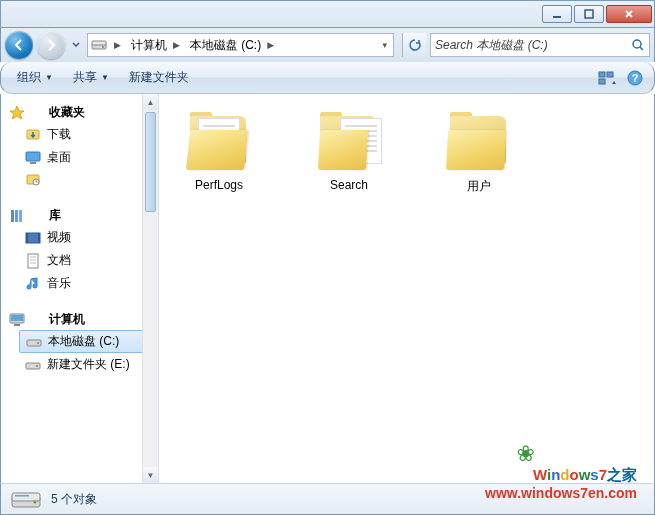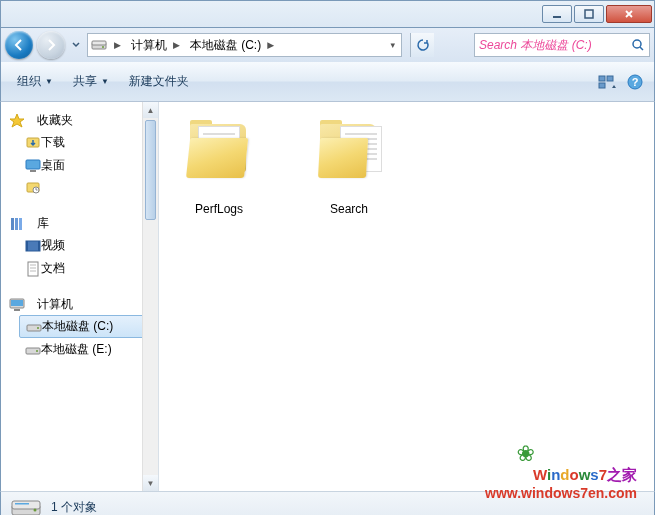--- a/index.html
+++ b/index.html
@@ -15,62 +15,62 @@
 .navbar { height: 34px; background: linear-gradient(#e6eef8, #d8e4f2); border-left: 1px solid #7a99b8; border-right: 1px solid #7a99b8; display: flex; align-items: center; padding: 0 4px; gap: 4px; }
 .nav-arrow { width: 28px; height: 28px; border-radius: 50%; background: radial-gradient(circle at 35% 30%, #7ec5ef, #1a7bc2 60%, #0d5a96); display: flex; align-items: center; justify-content: center; cursor: pointer; box-shadow: inset 0 1px 2px rgba(255,255,255,.6), 0 1px 2px rgba(0,0,0,.3); }
 .nav-arrow.disabled { background: radial-gradient(circle at 35% 30%, #e8eef4, #c8d4e0 60%, #aab8c8); }
 .nav-arrow svg { width: 14px; height: 14px; fill: #fff; }
 .nav-dd { width: 14px; display: flex; align-items: center; justify-content: center; cursor: pointer; }
 .addressbar { flex: 1; height: 24px; background: #fff; border: 1px solid #a8b8c8; display: flex; align-items: center; font-size: 12px; }
 .addr-icon { width: 22px; display: flex; align-items: center; justify-content: center; }
 .addr-seg { padding: 0 2px 0 6px; cursor: pointer; display: flex; align-items: center; height: 100%; }
 .addr-arrow { padding: 0 4px; font-size: 9px; color: #555; }
 .addr-refresh { width: 24px; height: 24px; border-left: 1px solid #a8b8c8; background: linear-gradient(#f4f8fc,#dce8f4); display: flex; align-items: center; justify-content: center; cursor: pointer; margin-left: 4px; }
-.searchbar { width: 176px; height: 24px; background: #fff; border: 1px solid #a8b8c8; display: flex; align-items: center; padding: 0 4px; font-size: 12px; color: #ec4899; font-style: italic; margin-left: 36px; }
+.searchbar { width: 220px; height: 24px; background: #fff; border: 1px solid #a8b8c8; display: flex; align-items: center; padding: 0 4px; font-size: 12px; color: #404040; font-style: italic; }
 .searchbar svg { width: 14px; height: 14px; margin-left: auto; }
 
 
-.toolbar { height: 40px; background: linear-gradient(#f6fafe, #e2ecf6 48%, #d2e0f0 52%, #dce8f4); border-left: 1px solid #7a99b8; border-right: 1px solid #7a99b8; border-bottom: 1px solid #b4c4d6; display: flex; align-items: center; padding: 0 6px; font-size: 12px; }
+.toolbar { height: 32px; background: linear-gradient(#f6fafe, #e2ecf6 48%, #d2e0f0 52%, #dce8f4); border-left: 1px solid #7a99b8; border-right: 1px solid #7a99b8; border-bottom: 1px solid #b4c4d6; display: flex; align-items: center; padding: 0 6px; font-size: 12px; border-radius: 12px; }
 .tb-item { padding: 4px 10px; cursor: pointer; display: flex; align-items: center; gap: 4px; color: #1a3a5a; }
 .tb-dd { font-size: 8px; color: #1a3a5a; }
 .tb-right { margin-left: auto; display: flex; gap: 2px; }
 .tb-icon { width: 26px; height: 24px; display: flex; align-items: center; justify-content: center; cursor: pointer; }
 
 
 .mainarea { display: flex; height: 389px; border-left: 1px solid #7a99b8; border-right: 1px solid #7a99b8; background: #fff; }
 .sidebar { width: 158px; border-right: 1px solid #d8e0e8; padding: 8px 0; overflow: hidden; font-size: 12px; position: relative; }
 .sb-scroll { position: absolute; right: 0; top: 0; bottom: 0; width: 16px; background: #f0f0f0; border-left: 1px solid #e0e0e0;}
 .sb-scroll-thumb { position:absolute; left:2px; right:2px; top:18px; height:100px; background:linear-gradient(90deg,#d4e4f4,#b8d0e8); border:1px solid #96b4d4; border-radius:2px;}
 .sb-scroll-btn { position:absolute; left:0; right:0; height:16px; display:flex; align-items:center; justify-content:center; background:linear-gradient(#f4f8fc,#e0e8f0); font-size:8px; color:#666;}
 .sb-scroll-btn.top{top:0;} .sb-scroll-btn.bot{bottom:0;}
 .sb-group { margin-bottom: 14px; }
-.sb-header { display: flex; align-items: center; gap: 12px; padding: 2px 8px; cursor: pointer; }
-.sb-item { display: flex; align-items: center; padding: 3px 8px 3px 24px; cursor: pointer; white-space: nowrap; overflow:hidden; }
+.sb-header { display: flex; align-items: center; gap: 24px; padding: 2px 8px; cursor: pointer; font-weight: bold; }
+.sb-item { display: flex; align-items: center; gap: 6px; padding: 3px 8px 3px 24px; cursor: pointer; white-space: nowrap; overflow:hidden; }
 .sb-item.selected { background: linear-gradient(#e4f0fc, #cce4f8); border: 1px solid #8ab8e0; border-radius: 2px; margin: 0 2px 0 18px; padding: 2px 6px; }
 .sb-ico { width: 16px; height: 16px; flex-shrink: 0; }
 
 
 .content { flex: 1; padding: 18px 10px; display: flex; flex-wrap: wrap; align-content: flex-start; gap: 10px 30px; }
-.folder { width: 100px; display: flex; flex-direction: column; align-items: center; gap: 22px; cursor: pointer; font-size: 12px; text-align: center;}
+.folder { width: 100px; display: flex; flex-direction: column; align-items: center; gap: 6px; cursor: pointer; font-size: 12px; text-align: center;}
 .folder-ico { width: 70px; height: 60px; position: relative; }
 .folder-back { position: absolute; left: 6px; top: 4px; width: 56px; height: 48px; background: linear-gradient(160deg,#f8e8a8,#e8c860); border-radius: 2px 6px 3px 3px; }
 .folder-tab { position:absolute; left:6px; top:0; width:22px; height:8px; background:#f0d880; border-radius:2px 2px 0 0;}
 .folder-paper { position: absolute; left: 14px; top: 6px; width: 42px; height: 46px; background: #fff; border: 1px solid #ddd; }
 .folder-paper::before{content:"";position:absolute;left:4px;right:4px;top:6px;height:2px;background:#ddd;box-shadow:0 5px #ddd,0 10px #ddd,0 15px #ddd,0 20px #ddd,0 25px #ddd;}
 .folder-front { position: absolute; left: 2px; bottom: 2px; width: 58px; height: 40px; background: linear-gradient(160deg,#fcefb0 0%,#f4d872 50%,#e8c04a 100%); border-radius: 2px 2px 3px 3px; transform: skewX(-6deg); transform-origin: bottom; box-shadow: 1px 0 2px rgba(0,0,0,.15);}
 .folder-paper.only {left:26px;}
 
 
 .statusbar { height: 32px; background: linear-gradient(#f2f6fa, #e4ecf4); border: 1px solid #7a99b8; border-top-color: #c8d4e0; display: flex; align-items: center; padding: 0 10px; font-size: 12px; gap: 10px; color: #1a3a5a;}
 .status-ico { width: 30px; height: 24px; }
 
 
 .watermark { position: absolute; right: 18px; bottom: 14px; text-align: right; font-size: 15px; font-weight: bold; pointer-events:none; }
 .wm1 span:nth-child(1){color:#d93a2a}.wm1 span:nth-child(2){color:#2a8a3a}.wm1 span:nth-child(3){color:#2a6ac8}.wm1 span:nth-child(4){color:#e8a828}.wm1 span:nth-child(5){color:#d93a2a}.wm1 span:nth-child(6){color:#2a8a3a}.wm1 span:nth-child(7){color:#2a6ac8}.wm1 span:nth-child(8){color:#d93a2a}
-.wm1 .zj{color:#a21caf;font-family:Liberation Mono, monospace;}
+.wm1 .zj{color:#0369a1;font-family:Liberation Mono, monospace;}
 .wm2{color:#d93a2a;font-size:14px;}
 .leaf{position:absolute;right:120px;bottom:48px;font-size:22px;color:#3a9a3a;}
 </style>
 </head>
 <body>
 
 <div class="titlebar">
   <div class="win-btn">
       <svg viewBox="0 0 10 10">
         <rect x="1" y="7" width="8" height="2" fill="#3a5a7a"></rect>
@@ -212,20 +212,26 @@
           </svg>
           <span>视频</span>
         </div>
       <div class="sb-item">
           <svg class="sb-ico" viewBox="0 0 16 16">
             <rect x="3" y="1" width="10" height="14" fill="#fff" stroke="#888"></rect>
             <path d="M5 4h6M5 7h6M5 10h6" stroke="#bbb"></path>
           </svg>
           <span>文档</span>
         </div>
+      <div class="sb-item">
+          <svg class="sb-ico" viewBox="0 0 16 16">
+            <path d="M6 3v8a2 2 0 1 1-2-2M6 3l6-1v8a2 2 0 1 1-2-2" fill="#4a9ae0" stroke="#2a7ac0"></path>
+          </svg>
+          <span>音乐</span>
+        </div>
     </div>
     <div class="sb-group">
       <div class="sb-header">
           <svg class="sb-ico" viewBox="0 0 16 16">
             <rect x="1" y="2" width="14" height="9" rx="1" fill="#d8d8d8" stroke="#888"></rect>
             <rect x="2" y="3" width="12" height="6" fill="#5aa8e0"></rect>
             <rect x="5" y="12" width="6" height="2" fill="#888"></rect>
           </svg>
           <span>计算机</span>
         </div>
@@ -234,21 +240,21 @@
             <rect x="1" y="6" width="14" height="6" rx="1" fill="#d8d8d8" stroke="#888"></rect>
             <circle cx="12" cy="9" r="1" fill="#6a9a3a"></circle>
           </svg>
           <span>本地磁盘 (C:)</span>
         </div>
       <div class="sb-item">
           <svg class="sb-ico" viewBox="0 0 16 16">
             <rect x="1" y="6" width="14" height="6" rx="1" fill="#d8d8d8" stroke="#888"></rect>
             <circle cx="12" cy="9" r="1" fill="#6a9a3a"></circle>
           </svg>
-          <span>本地磁盘 (E:)</span>
+          <span>新建文件夹 (E:)</span>
         </div>
     </div>
     <div class="sb-scroll">
       <div class="sb-scroll-btn top">▲</div>
       <div class="sb-scroll-thumb"></div>
       <div class="sb-scroll-btn bot">▼</div>
     </div>
   </div>
 
   <div class="content">
@@ -263,30 +269,38 @@
     </div>
     <div class="folder">
       <div class="folder-ico">
           <div class="folder-tab"></div>
           <div class="folder-back"></div>
           <div class="folder-paper only"></div>
           <div class="folder-front" style="transform:skewX(-3deg);width:48px;left:4px;"></div>
         </div>
       <span>Search</span>
     </div>
+    <div class="folder">
+      <div class="folder-ico">
+          <div class="folder-tab"></div>
+          <div class="folder-back"></div>
+          <div class="folder-front" style="transform:skewX(-3deg);"></div>
+        </div>
+      <span>用户</span>
+    </div>
   </div>
 </div>
 
 <div class="statusbar">
   <svg class="status-ico" viewBox="0 0 30 24">
       <rect x="1" y="10" width="28" height="10" rx="2" fill="#d8d8d8" stroke="#888"></rect>
       <rect x="1" y="6" width="28" height="8" rx="2" fill="#e8e8e8" stroke="#888"></rect>
       <circle cx="24" cy="15" r="1.5" fill="#6a9a3a"></circle>
       <rect x="4" y="8" width="14" height="1.5" fill="#5aa8e0"></rect>
     </svg>
-  <span>1 个对象</span>
+  <span>5 个对象</span>
 </div>
 
 <div class="leaf">❀</div>
 <div class="watermark">
   <div class="wm1"><span>W</span><span>i</span><span>n</span><span>d</span><span>o</span><span>w</span><span>s</span><span>7</span><span class="zj">之家</span></div>
   <div class="wm2">www.windows7en.com</div>
 </div>
 
 </body></html>

